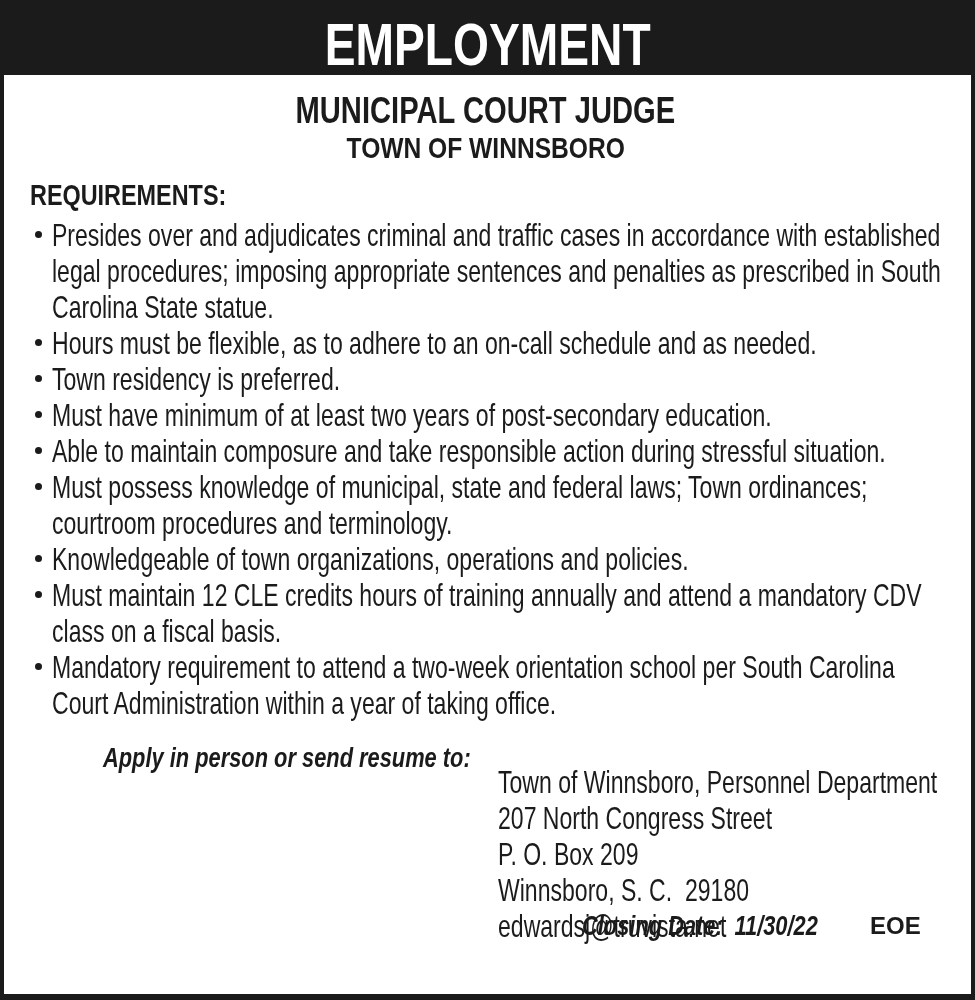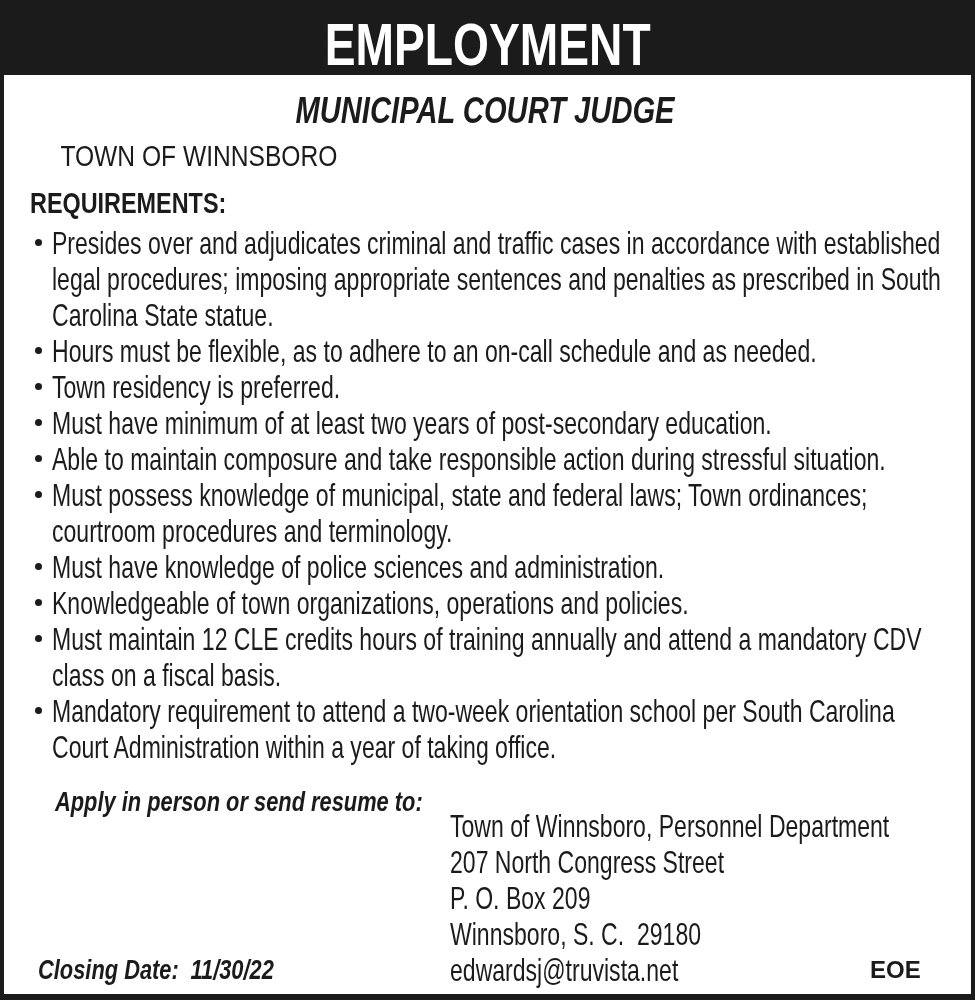--- a/index.html
+++ b/index.html
@@ -27,40 +27,40 @@
   
   .box {
     height:925px;
     border:4px solid var(--ink);
     border-top:none;
     border-bottom-width:6px;
     padding:16px 30px 0 26px;
     overflow:hidden;
   }
 
-  .title1 { text-align:center; font-weight:bold; font-size:36px; line-height:40px;font-style:italic; }
+  .title1 { text-align:center; font-weight:bold; font-size:36px; line-height:40px; }
   .title1 > span { display:inline-block; white-space:nowrap; transform:scaleX(0.81); transform-origin:50% 50%; }
-  .title2 { font-weight:normal; font-size:30px; line-height:34px; margin-top:8px; }
+  .title2 { text-align:center; font-weight:bold; font-size:30px; line-height:34px; }
   .title2 > span { display:inline-block; white-space:nowrap; transform:scaleX(0.82); transform-origin:50% 50%; }
 
   .req-label { font-size:30px; line-height:36px; font-weight:bold; margin-top:12px; }
   .req-label > span { display:inline-block; white-space:nowrap; transform:scaleX(0.78); transform-origin:0 50%; }
 
   .bullets { margin-top:4px; }
   .bullet-row { display:flex; }
   .dot-col { flex:none; width:22px; padding-top:14px; }
   .dot { width:7px; height:7px; margin-left:5px; border-radius:50%; background:var(--ink); }
   .btext {
     flex:none; width:1243px;
     font-size:32px; line-height:36px;
     transform:scaleX(0.72); transform-origin:0 0;
   }
 
   .apply { display:flex; margin-top:19px; }
-  .apply-left { flex:none; width:420px; display:flex; flex-direction:column; }
+  .apply-left { flex:none; width:420px; display:flex; flex-direction:row;margin-left:48px; }
   .apply-label {
     margin-left:25px; width:560px; white-space:nowrap;
     font-size:28px; line-height:36px; font-weight:bold; font-style:italic;
     transform:scaleX(0.78); transform-origin:0 0;
   }
   .closing {
     margin-top:auto; margin-left:8px; width:560px; white-space:nowrap;
     font-size:28px; line-height:36px; font-weight:bold; font-style:italic;
     transform:scaleX(0.78); transform-origin:0 0;
   }
@@ -132,26 +132,20 @@
         <div class="btext">Able to maintain composure and take responsible action during stressful situation.</div>
       </div>
 
       <div class="bullet-row">
         <div class="dot-col">
           <div class="dot"></div>
         </div>
         <div class="btext">Must possess knowledge of municipal, state and federal laws; Town ordinances; courtroom procedures and terminology.</div>
       </div>
 
-      <div class="bullet-row">
-        <div class="dot-col">
-          <div class="dot"></div>
-        </div>
-        <div class="btext">Must have knowledge of police sciences and administration.</div>
-      </div>
 
       <div class="bullet-row">
         <div class="dot-col">
           <div class="dot"></div>
         </div>
         <div class="btext">Knowledgeable of town organizations, operations and policies.</div>
       </div>
 
       <div class="bullet-row">
         <div class="dot-col">

